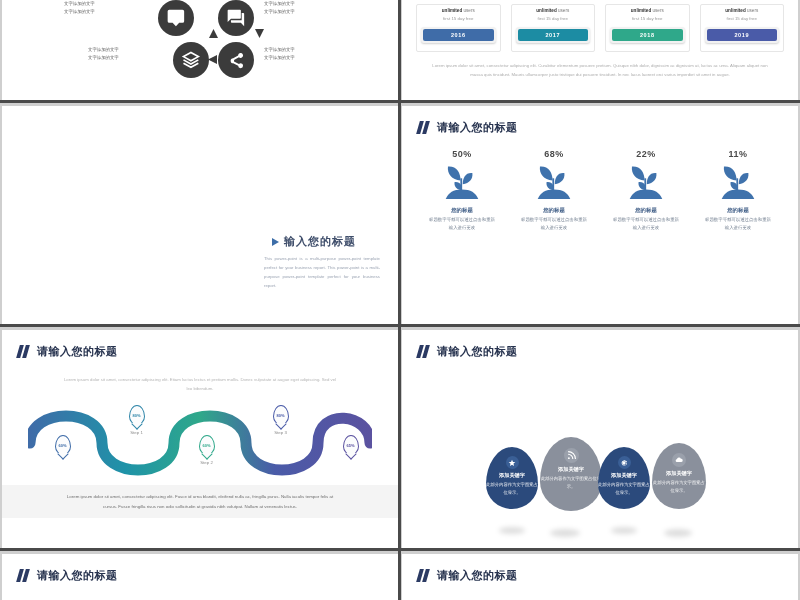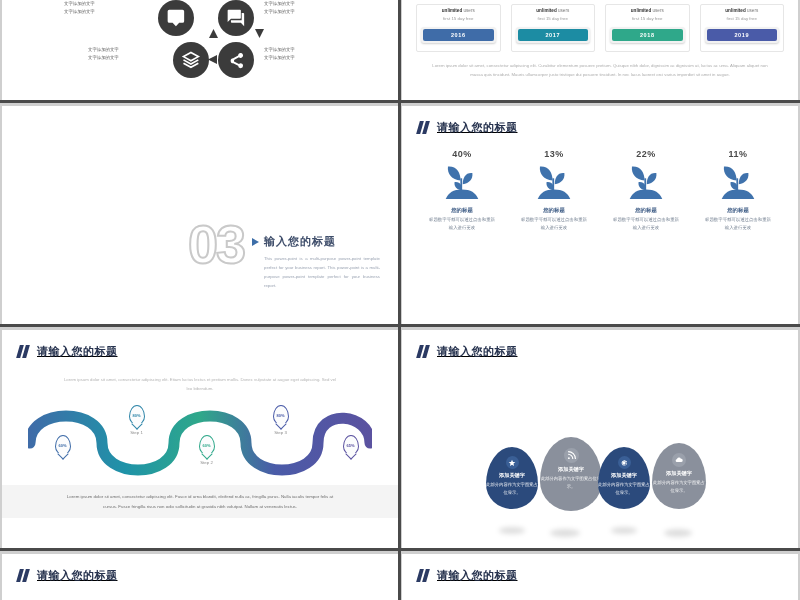--- a/index.html
+++ b/index.html
@@ -14,21 +14,21 @@
 
   .row1 { top:-78px; height:178px; }
   .row2 { top:106px; height:218px; }
   .row3 { top:330px; height:218px; }
   .row4 { top:554px; height:120px; }
 
   .divider-h { position:absolute; left:0; width:800px; height:3px; background:#4a4a4a; }
   .divider-v { position:absolute; top:0; width:3px; height:600px; background:#4a4a4a; left:398px; }
 
   
-  .hd { display:flex; align-items:center; gap:9px; padding:14px 0 0 16px;text-decoration:underline; }
+  .hd { display:flex; align-items:center; gap:9px; padding:14px 0 0 16px; }
   .hd-bars { display:flex; gap:2px; }
   .hd-bars i { display:block; width:4px; height:13px; background:#2b3a63; transform:skewX(-16deg); }
   .hd-txt { font-size:11px; font-weight:bold; color:#27334f; letter-spacing:.5px; }
 
   
   .s1 { position:relative; height:100%; }
   .circ { position:absolute; border-radius:50%; background:#3b3b3b; display:flex; align-items:center; justify-content:center; color:#fff; }
   .circ svg { width:55%; height:55%; fill:#fff; }
   .c-a { width:36px; height:36px; left:156px; top:78px; }
   .c-b { width:36px; height:36px; left:216px; top:78px; }
@@ -54,21 +54,21 @@
   
   .s3 { position:relative; height:100%; background:#fff; }
   .tri-wrap { position:absolute; left:0; top:0; width:250px; height:190px; }
   .tri { position:absolute; background-image:
       linear-gradient(160deg, rgba(28,38,48,.55), rgba(90,108,120,.25) 45%, rgba(175,188,196,.55) 70%, rgba(60,78,66,.7)),
       linear-gradient(15deg,#2f4036 0%,#3d4f45 18%,#6e7f84 34%,#b9c4c8 48%,#7b8a90 62%,#444f58 78%,#252f3a 100%);
     background-size:250px 190px; background-attachment:local; }
   .s3-num { position:absolute; left:186px; top:116px; font-size:54px; font-weight:bold; color:#fff;
     -webkit-text-stroke:2px #c9c9c9; letter-spacing:-2px; line-height:.85; font-family:"Liberation Sans", sans-serif; }
   .s3-right { position:absolute; left:250px; top:128px; width:128px; }
-  .s3-tt { display:flex; align-items:center; gap:5px; }
+  .s3-tt { display:flex; align-items:center; gap:5px;margin-left:20px; }
   .play { width:0;height:0;border-left:7px solid #3d6ea8;border-top:4.5px solid transparent;border-bottom:4.5px solid transparent; }
   .s3-title { font-size:11px; font-weight:bold; color:#3f4e6b; letter-spacing:1px; }
   .s3-body { font-size:4.3px; color:#9aa3b2; line-height:2.1; text-align:justify; margin-top:5px; padding-left:12px; }
 
   
   .plants { display:flex; justify-content:space-around; padding:14px 14px 0; }
   .plant { width:68px; text-align:center; }
   .pct { font-size:9px; font-weight:bold; color:#4a4a4a; margin-bottom:3px; letter-spacing:.5px; }
   .plant svg { width:46px; height:40px; display:block; margin:0 auto; }
   .p-title { font-size:5.4px; font-weight:bold; color:#3f5d86; margin-top:5px; }
@@ -183,56 +183,55 @@
   <div class="slide col-l row2">
     <div class="s3">
       <div class="tri-wrap">
         <div class="tri" style="clip-path:polygon(0 43%,33% 43%,16.5% 92%);background-position:0 0"></div>
         <div class="tri" style="clip-path:polygon(0 43%,33% 43%,16.5% 0);background-position:0 0"></div>
         <div class="tri" style="clip-path:polygon(33% 43%,66% 43%,49.5% 0);background-position:0 0"></div>
         <div class="tri" style="clip-path:polygon(33% 43%,66% 43%,49.5% 92%);background-position:0 0"></div>
         <div class="tri" style="clip-path:polygon(49.5% 92%,83% 92%,66% 43%);background-position:0 0"></div>
         <div class="tri" style="clip-path:polygon(16.5% 92%,49.5% 92%,33% 140%);background-position:0 0"></div>
       </div>
-      <div class="s3-num">03</div>
       <div class="s3-right">
         <div class="s3-tt">
           <span class="play"></span>
           <span class="s3-title">输入您的标题</span>
         </div>
         <div class="s3-body">This power-point is a multi-purpose power-point template perfect for your business report. This power-point is a multi-purpose power-point template perfect for your business report.</div>
       </div>
     </div>
   </div>
 
   <div class="slide col-r row2">
     <div class="hd">
       <span class="hd-bars">
           <i></i>
           <i></i>
         </span>
       <span class="hd-txt">请输入您的标题</span>
     </div>
     <div class="plants">
       <div class="plant">
-        <div class="pct">40%</div>
+        <div class="pct">50%</div>
         <svg viewBox="0 0 60 54">
             <g fill="#3f72ac">
               <path d="M29 46V22" stroke="#3f72ac" stroke-width="2.4"></path>
               <path d="M28 25C16 24 10 16 11 6c11-1 17 7 17 19z"></path>
               <path d="M31 30c9-1 14-7 13-15-9-1-13 6-13 15z"></path>
               <path d="M30 38c-7 0-11-5-10-11 8-1 10 5 10 11z"></path>
               <path d="M8 50c4-9 10-13 22-13s18 4 22 13z"></path>
             </g>
           </svg>
         <div class="p-title">您的标题</div>
         <div class="p-desc">标题数字等都可以通过点击和重新输入进行更改</div>
       </div>
       <div class="plant">
-        <div class="pct">13%</div>
+        <div class="pct">68%</div>
         <svg viewBox="0 0 60 54">
             <g fill="#3f72ac">
               <path d="M29 46V22" stroke="#3f72ac" stroke-width="2.4"></path>
               <path d="M28 25C16 24 10 16 11 6c11-1 17 7 17 19z"></path>
               <path d="M31 30c9-1 14-7 13-15-9-1-13 6-13 15z"></path>
               <path d="M30 38c-7 0-11-5-10-11 8-1 10 5 10 11z"></path>
               <path d="M8 50c4-9 10-13 22-13s18 4 22 13z"></path>
             </g>
           </svg>
         <div class="p-title">您的标题</div>

